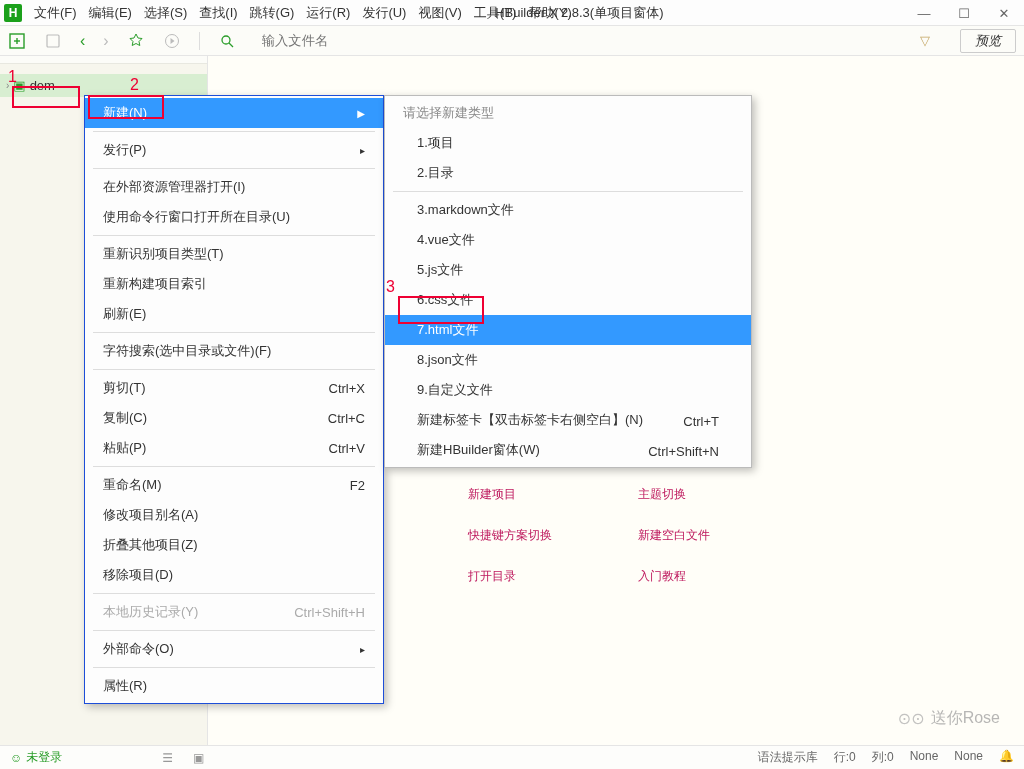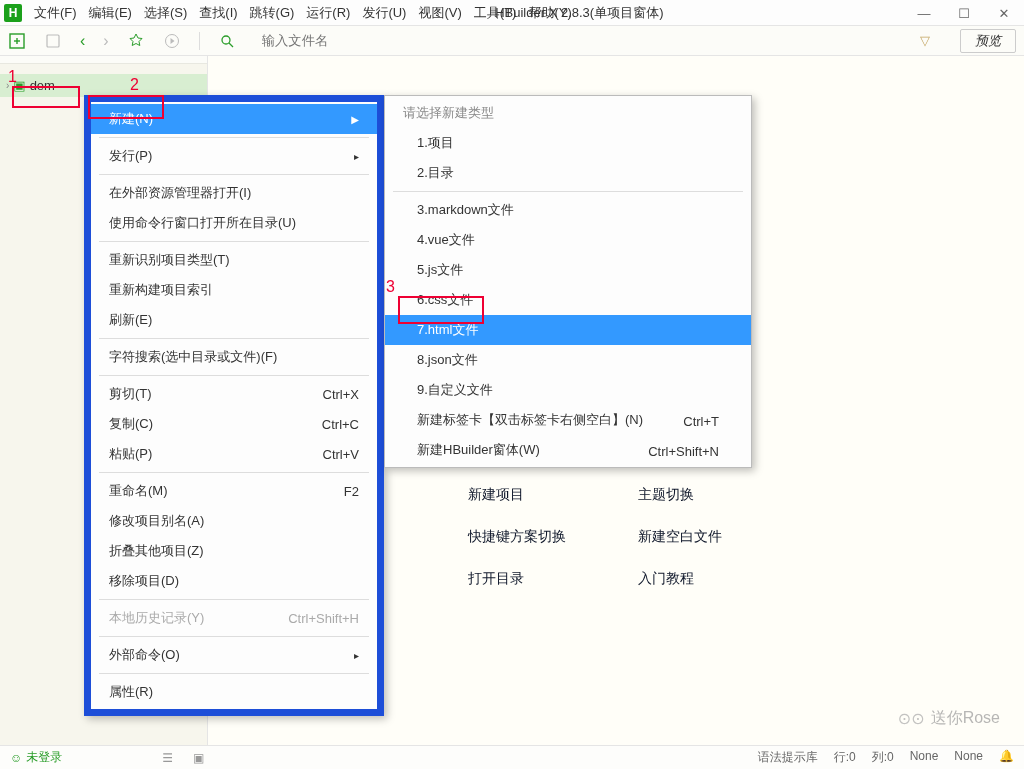--- a/index.html
+++ b/index.html
@@ -17,22 +17,22 @@
 .toolbar .search-input { flex: 1; border: none; background: transparent; outline: none; color: #999; margin-left: 8px; }
 .toolbar .preview-btn { border: 1px solid #ccc; padding: 2px 14px; border-radius: 2px; margin-left: 8px; font-style: italic; }
 .main { display: flex; height: calc(100% - 56px - 24px); }
 .sidebar { width: 208px; background: #f7f6ed; border-right: 1px solid #e5e5e5; position: relative; }
 .tabstrip { height: 8px; background: #fcfcf8; border-bottom: 1px solid #e8e8e0; }
 .tree-item { display: flex; align-items: center; gap: 4px; padding: 4px 6px; margin-top: 10px; background: #d8eed1; }
 .tree-item .arrow { color: #888; font-size: 10px; }
 .tree-item .folder { color: #2a9d2a; }
 .content { flex: 1; background: #fffef8; position: relative; }
 .welcome-links { position: absolute; top: 430px; left: 260px; display: grid; grid-template-columns: 170px 170px; row-gap: 24px; }
-.welcome-links div { color: #0f172a; font-size: 14px; }
-.context-menu { position: absolute; top: 95px; left: 84px; width: 300px; background: #fdfdfd; border: 7px solid #1d4ed8; box-shadow: 3px 3px 8px rgba(0,0,0,0.25); z-index: 50; padding: 2px 0; }
+.welcome-links div { color: #be185d; font-size: 12px; }
+.context-menu { position: absolute; top: 95px; left: 84px; width: 300px; background: #fdfdfd; border: 1px solid #1d4ed8; box-shadow: 3px 3px 8px rgba(0,0,0,0.25); z-index: 50; padding: 2px 0; }
 .cm-item { display: flex; align-items: center; justify-content: space-between; padding: 6px 18px; }
 .cm-item.highlighted { background: #3399ff; color: #fff; }
 .cm-item.disabled { color: #aaa; }
 .cm-sep { height: 1px; background: #ddd; margin: 3px 8px; }
 .cm-item .arrow-r { font-size: 10px; }
 .submenu { position: absolute; top: 95px; left: 384px; width: 368px; background: #fdfdfd; border: 1px solid #bbb; box-shadow: 3px 3px 8px rgba(0,0,0,0.25); z-index: 60; padding: 2px 0; }
 .sm-head { color: #888; padding: 6px 18px; }
 .sm-item { display: flex; align-items: flex-end; justify-content: space-between; padding: 6px 32px; }
 .sm-item.highlighted { background: #3399ff; color: #fff; }
 .sm-sep { height: 1px; background: #ddd; margin: 3px 8px; }

